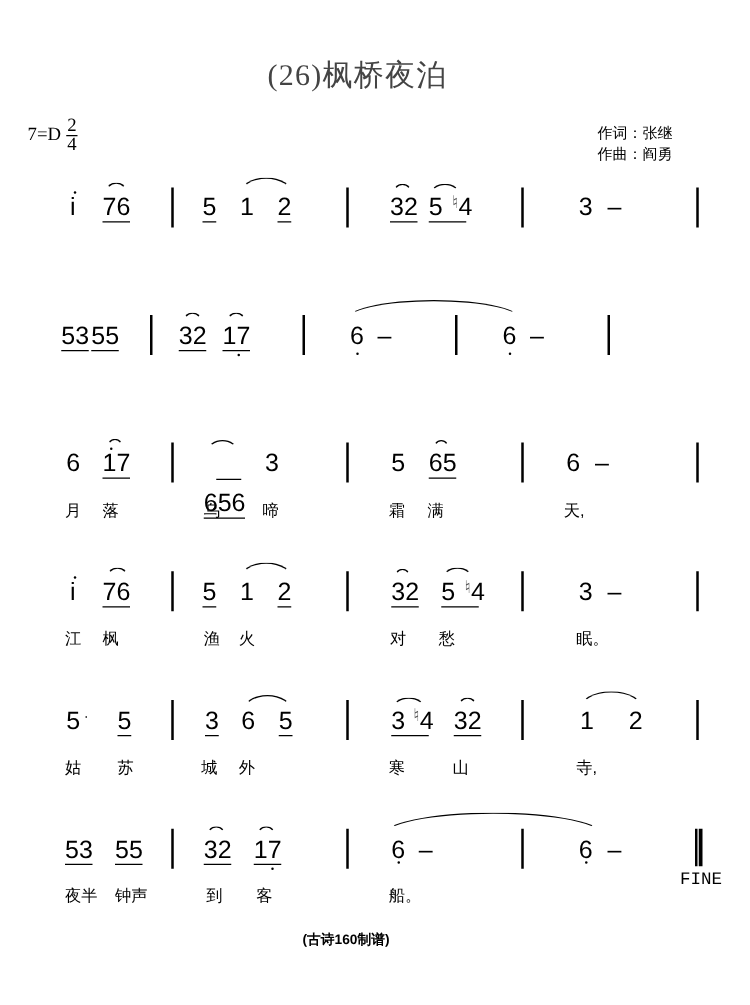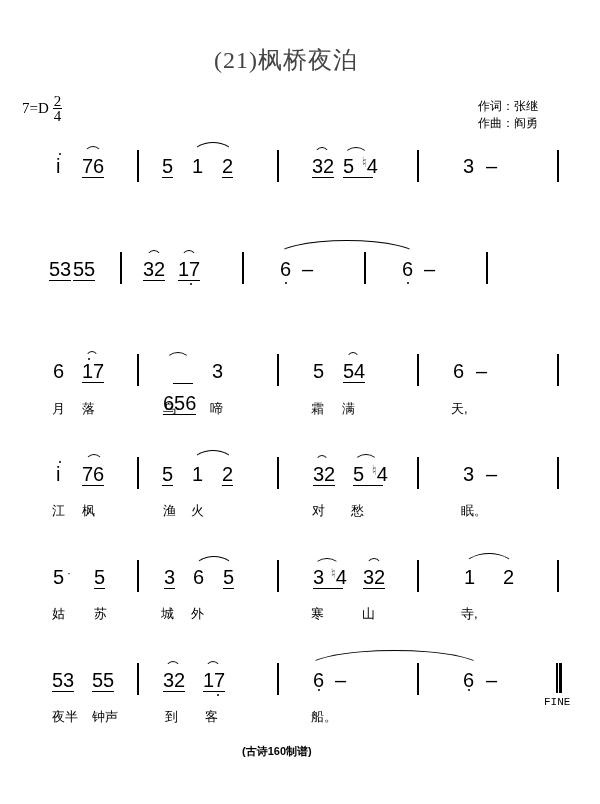--- a/index.html
+++ b/index.html
@@ -6,33 +6,33 @@
   body { width:600px; height:804px; position:relative; overflow:hidden; font-family:"Liberation Sans", sans-serif; color:#000; }
   .abs { position:absolute; }
   .title { left:0; width:572px; top:44px; text-align:center; font-family:"Liberation Serif", "DejaVu Serif", serif; font-size:24px; color:#444; letter-spacing:1px; }
   .key { left:22px; top:94px; font-family:"Liberation Serif", serif; font-size:15px; display:flex; align-items:center; }
   .frac { display:inline-flex; flex-direction:column; align-items:center; margin-left:4px; line-height:14px; font-size:15px; }
   .frac .num { border-bottom:1px solid #000; padding:0 1px; }
   .credits { left:478px; top:98px; font-size:12px; line-height:17px; }
   .credit-line { white-space:nowrap; }
   .bar { width:2px; background:#000; height:32px; }
   .final-bar { width:6px; height:30px; border-left:2px solid #000; border-right:3px solid #000; box-sizing:border-box; }
-  .fine { font-family:"Liberation Mono", monospace; font-size:11px; }
+  .fine { font-family:"Liberation Mono", monospace; font-size:14px; }
   .note { font-size:20px; line-height:22px; height:22px; white-space:nowrap; }
   .u1 { border-bottom:1.5px solid #000; }
   .slur { border:1.3px solid #000; border-bottom:none; border-left-color:transparent; border-right-color:transparent; border-radius:50% 50% 0 0 / 100% 100% 0 0; height:8px; }
   .dot { width:2px; height:2px; background:#000; border-radius:50%; }
   .lyric { font-size:13px; white-space:nowrap; }
   .sharp { font-size:14px; color:#555; }
   .footer { left:242px; top:744px; font-size:11px; font-weight:bold; }
 </style>
 </head>
 <body>
 
-<div class="abs title">(21)枫桥夜泊</div>
+<div class="abs title">(26)枫桥夜泊</div>
 <div class="abs key">
   <span>7=D</span>
   <span class="frac">
     <span class="num">2</span>
     <span>4</span>
   </span>
 </div>
 <div class="abs credits">
   <div class="credit-line">作词：张继</div>
   <div class="credit-line">作曲：阎勇</div>
@@ -103,21 +103,21 @@
   <span class="abs slur" style="left:166px;top:352px;width:22px;"></span>
   <span class="abs note u1" style="left:163px;top:368px;margin-top:24px;">
     <span>656</span>
   </span>
   <span class="abs" style="left:173px;top:383px;width:20px;height:0;border-bottom:1.5px solid #000;"></span>
   <span class="abs note" style="left:212px;top:360px;">3</span>
   <div class="abs bar" style="left:277px;top:354px;"></div>
 
   <span class="abs note" style="left:313px;top:360px;">5</span>
   <span class="abs slur" style="left:346px;top:352px;width:12px;"></span>
-  <span class="abs note u1" style="left:343px;top:360px;">54</span>
+  <span class="abs note u1" style="left:343px;top:360px;">65</span>
   <div class="abs bar" style="left:417px;top:354px;"></div>
 
   <span class="abs note" style="left:453px;top:360px;">6</span>
   <span class="abs note" style="left:476px;top:360px;">–</span>
   <div class="abs bar" style="left:557px;top:354px;"></div>
 
   <span class="abs lyric" style="left:52px;top:400px;">月</span>
   <span class="abs lyric" style="left:82px;top:400px;">落</span>
   <span class="abs lyric" style="left:163px;top:400px;">乌</span>
   <span class="abs lyric" style="left:210px;top:400px;">啼</span>

